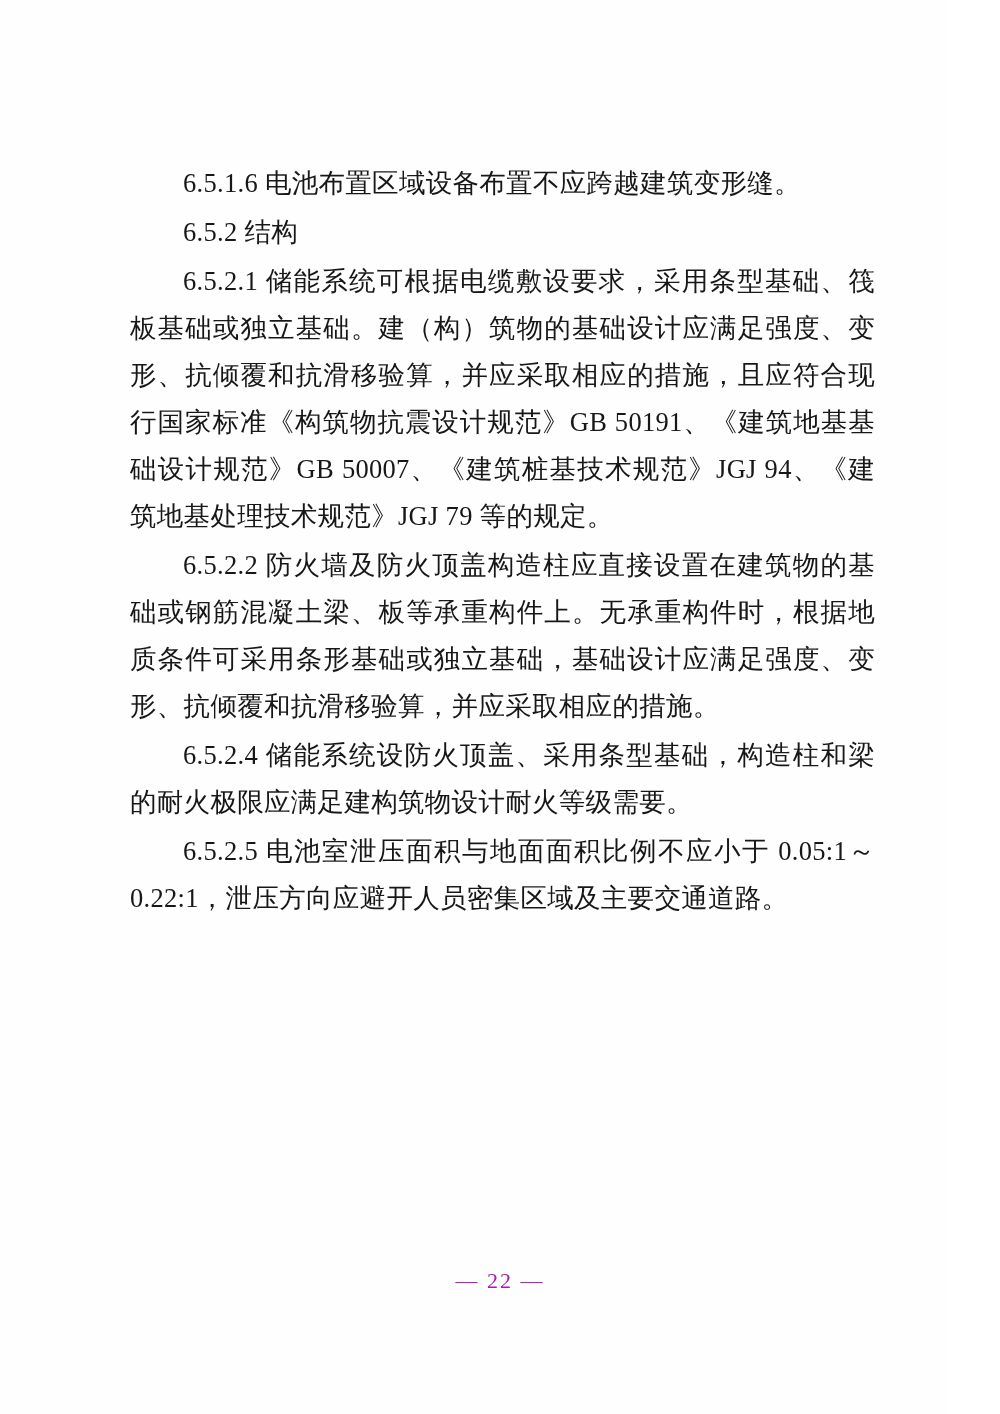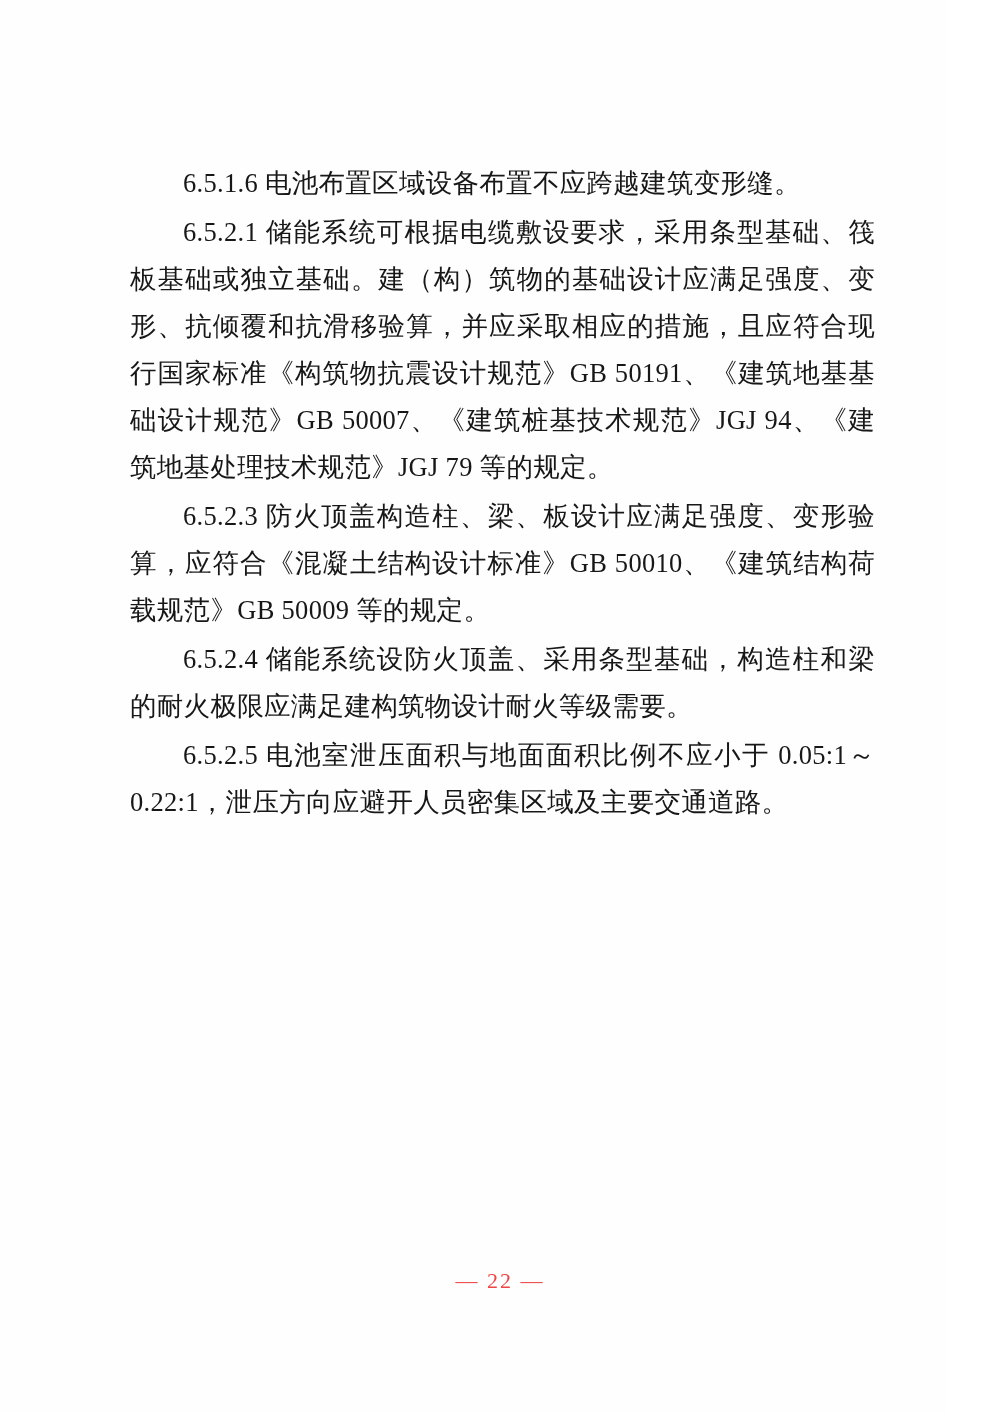--- a/index.html
+++ b/index.html
@@ -42,30 +42,31 @@
   .heading {
     text-indent: 2em;
   }
   .footer {
     position: absolute;
     left: 0;
     top: 1268px;
     width: 1000px;
     text-align: center;
     font-size: 22px;
-    color: #ef4444;
+    color: #a21caf;
     font-family: "Liberation Serif", "DejaVu Serif", serif;
     letter-spacing: 2px;
   }
 </style>
 </head>
 <body>
 
 <div class="page">
   <div class="content">
     <p class="para">6.5.1.6 电池布置区域设备布置不应跨越建筑变形缝。</p>
+    <p class="para heading">6.5.2 结构</p>
     <p class="para">6.5.2.1 储能系统可根据电缆敷设要求，采用条型基础、筏板基础或独立基础。建（构）筑物的基础设计应满足强度、变形、抗倾覆和抗滑移验算，并应采取相应的措施，且应符合现行国家标准《构筑物抗震设计规范》GB 50191、《建筑地基基础设计规范》GB 50007、《建筑桩基技术规范》JGJ 94、《建筑地基处理技术规范》JGJ 79 等的规定。</p>
-    <p class="para">6.5.2.3 防火顶盖构造柱、梁、板设计应满足强度、变形验算，应符合《混凝土结构设计标准》GB 50010、《建筑结构荷载规范》GB 50009 等的规定。</p>
+    <p class="para">6.5.2.2 防火墙及防火顶盖构造柱应直接设置在建筑物的基础或钢筋混凝土梁、板等承重构件上。无承重构件时，根据地质条件可采用条形基础或独立基础，基础设计应满足强度、变形、抗倾覆和抗滑移验算，并应采取相应的措施。</p>
     <p class="para">6.5.2.4 储能系统设防火顶盖、采用条型基础，构造柱和梁的耐火极限应满足建构筑物设计耐火等级需要。</p>
     <p class="para">6.5.2.5 电池室泄压面积与地面面积比例不应小于 0.05:1～0.22:1，泄压方向应避开人员密集区域及主要交通道路。</p>
   </div>
   <div class="footer">— 22 —</div>
 </div>
 
 </body></html>

